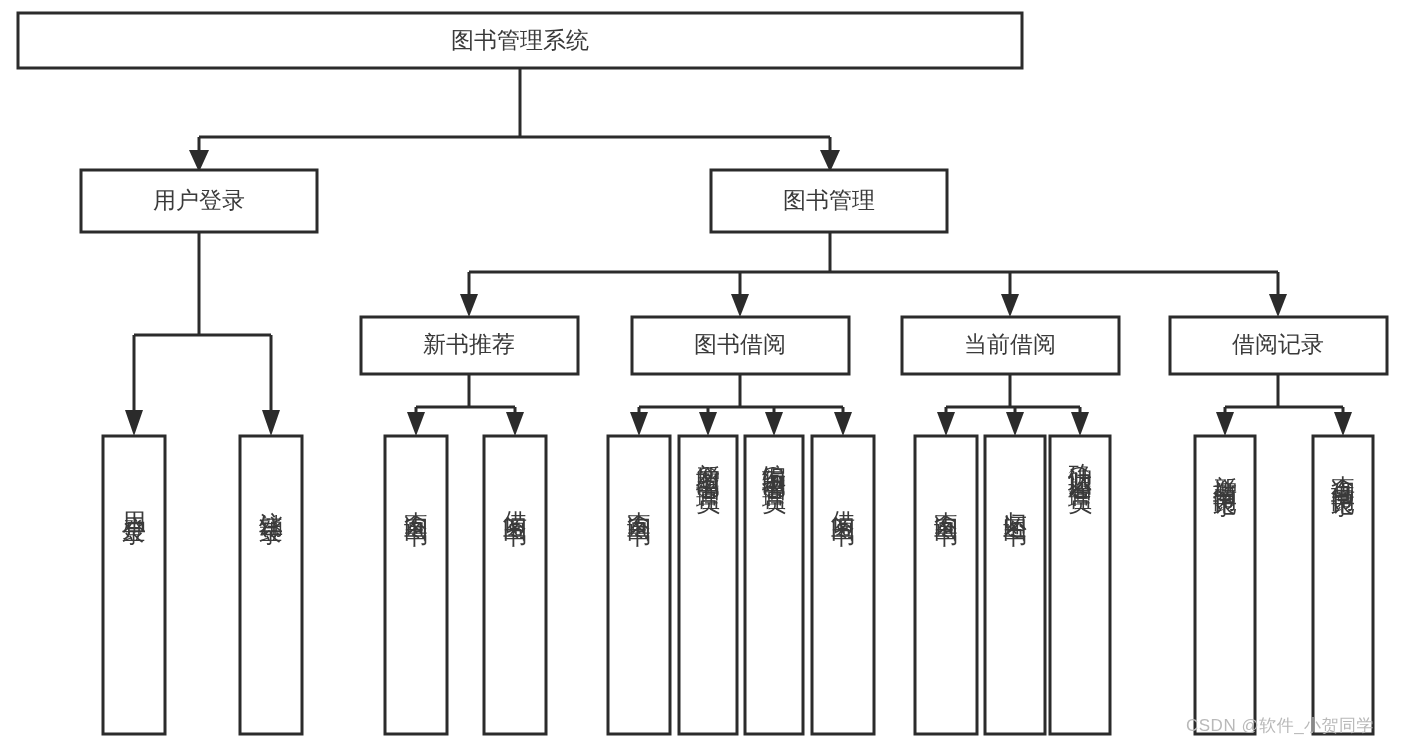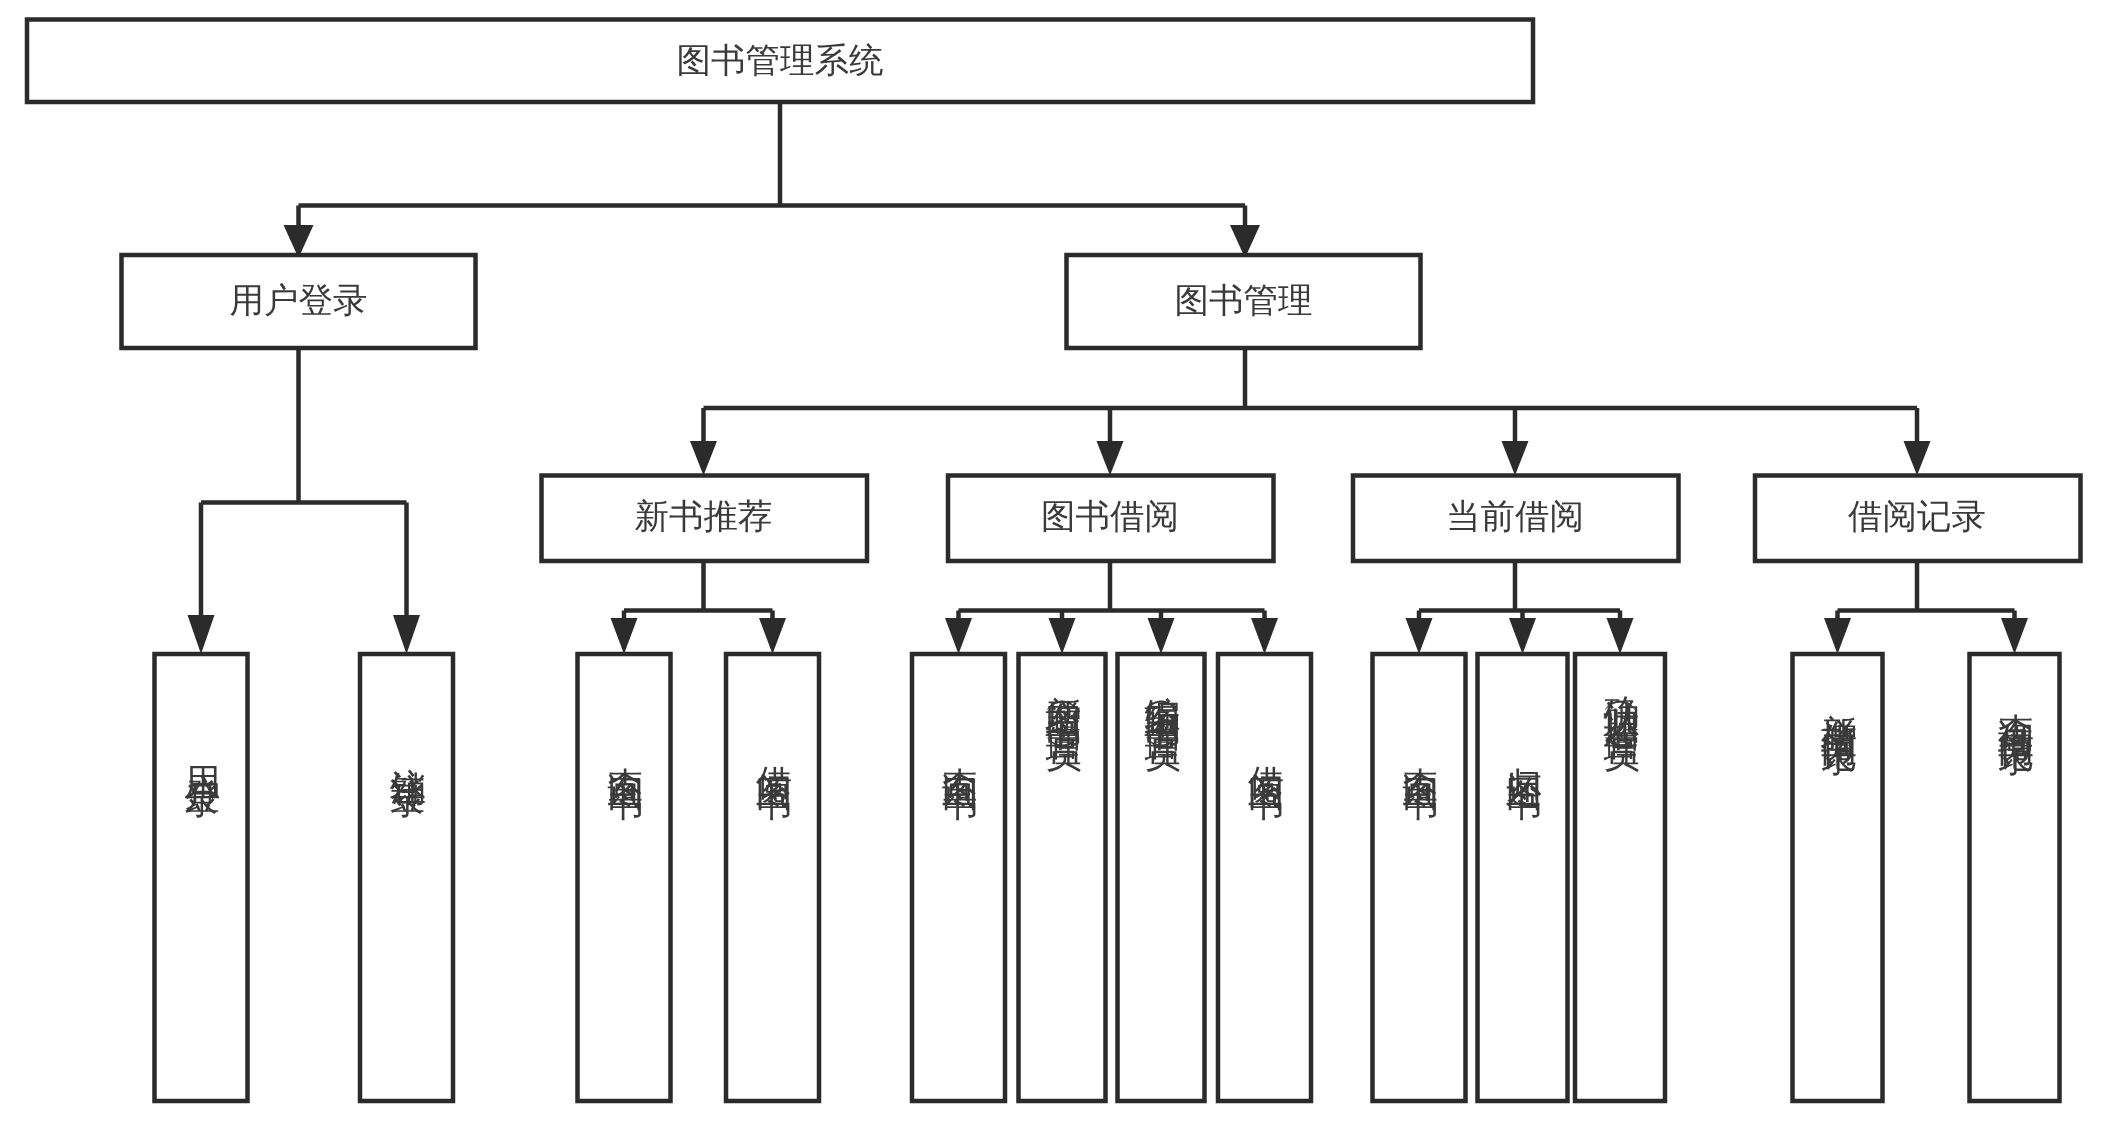--- a/index.html
+++ b/index.html
@@ -223,13 +223,14 @@
   <div class="leaf-label-wrap" style="left:1050px; top:444px; width:60px; height:286px;">
     <span class="leaf-label">确认归还（管理员）</span>
   </div>
   <div class="leaf-label-wrap" style="left:1195px; top:456px; width:60px; height:274px;">
     <span class="leaf-label">新增借阅记录</span>
   </div>
   <div class="leaf-label-wrap" style="left:1313px; top:456px; width:60px; height:274px;">
     <span class="leaf-label">查询借阅记录</span>
   </div>
 
+  <div class="watermark">CSDN @软件_小贺同学</div>
 </div>
 
 </body></html>

